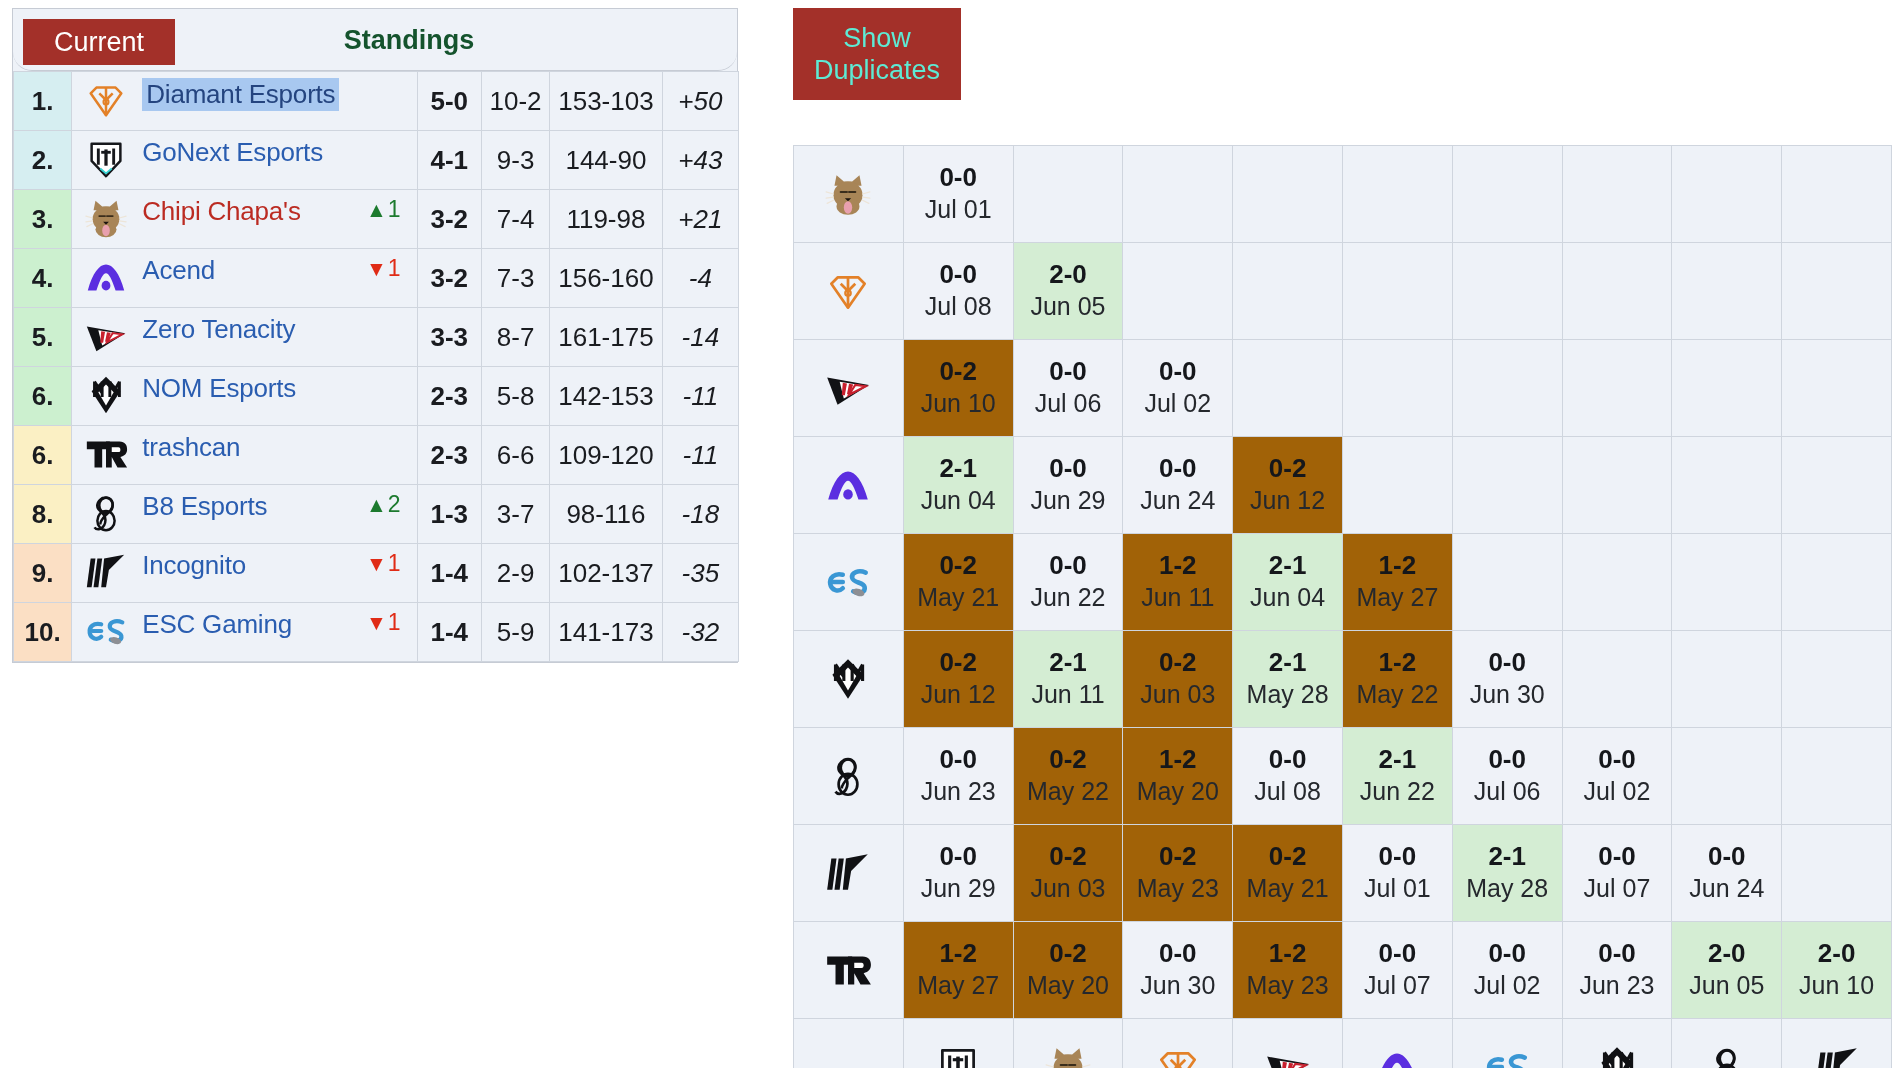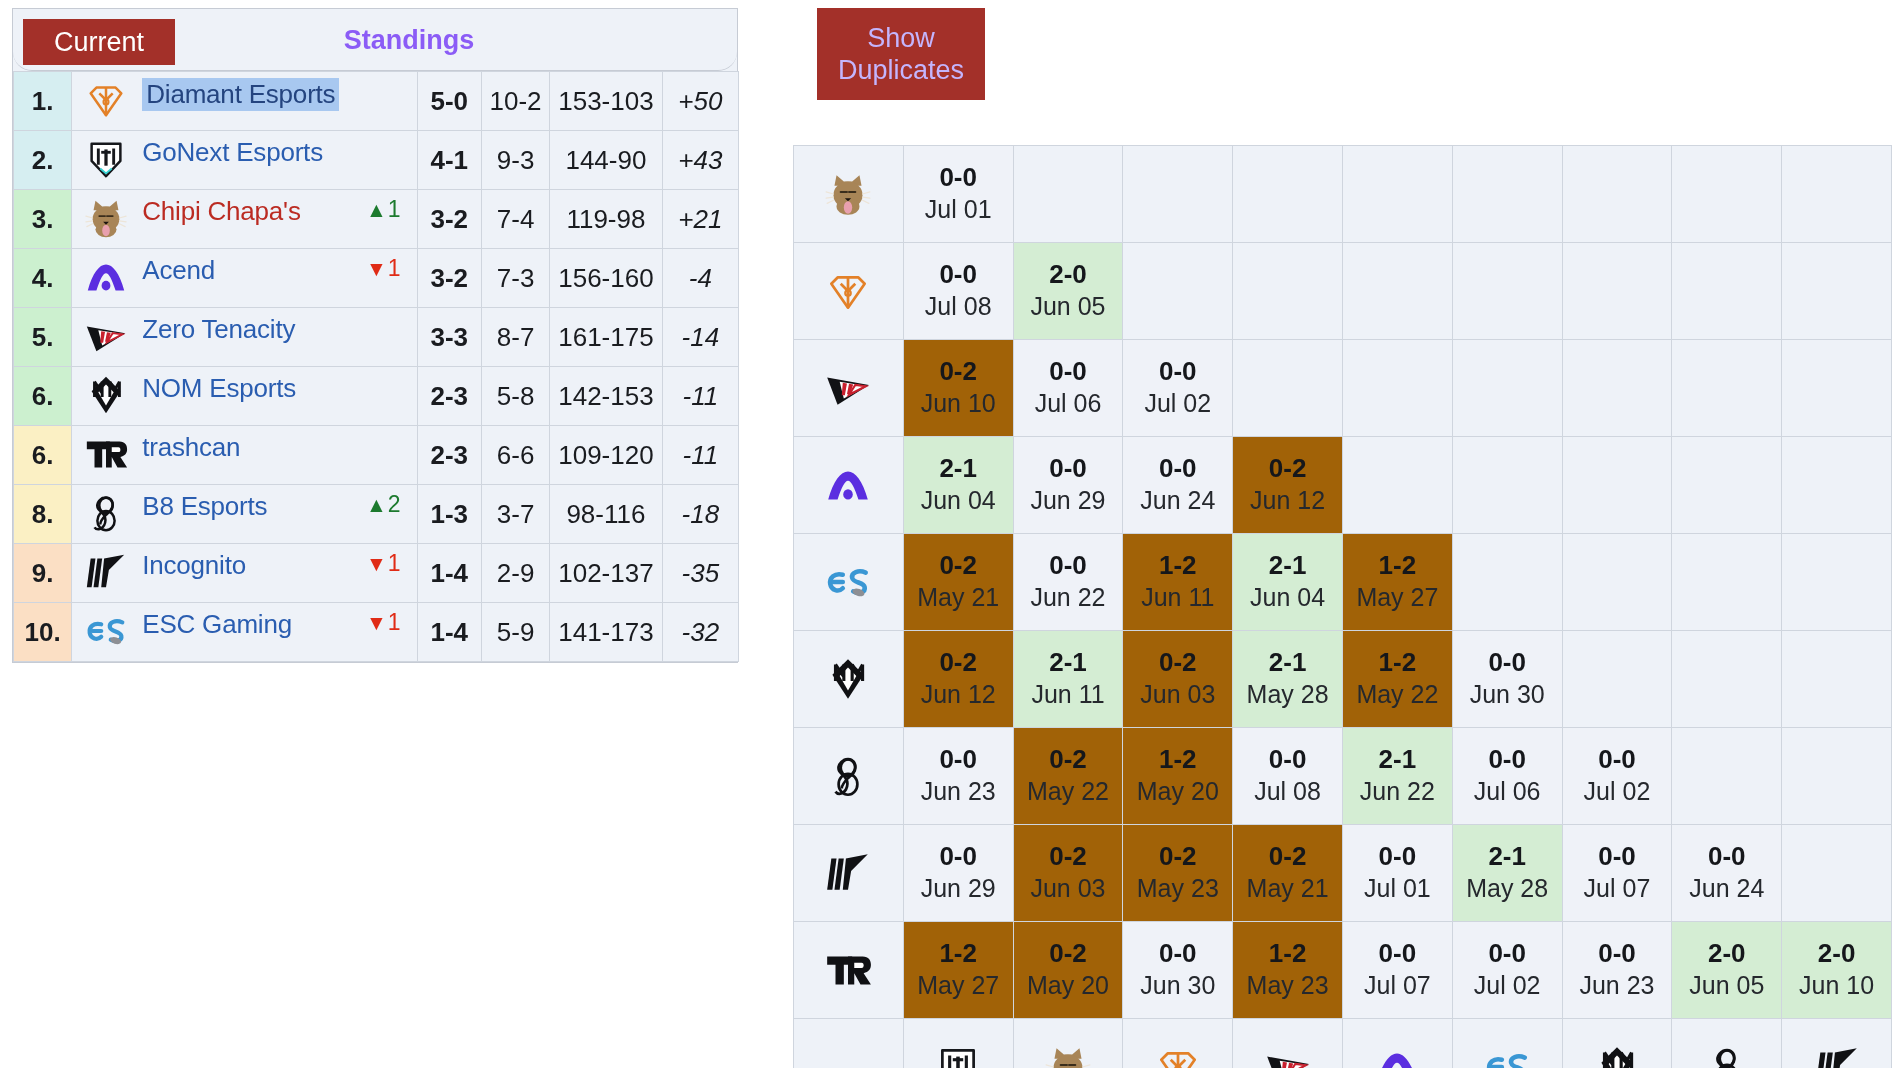--- a/index.html
+++ b/index.html
@@ -33,21 +33,21 @@
     color: #ffffff;
     font-size: 27px;
     display: flex; align-items: center; justify-content: center;
     cursor: pointer;
     border: none;
     font-family: "Liberation Sans", sans-serif;
   }
   .standings-title {
     position: absolute; left: 8px; right: 0; top: 0; height: 62px;
     display: flex; align-items: center; justify-content: center;
-    font-size: 27px; font-weight: bold; color: #8b5cf6;
+    font-size: 27px; font-weight: bold; color: #14532d;
     padding-left: 60px;
   }
   table.standings {
     border-collapse: collapse;
     width: 726px;
     table-layout: fixed;
   }
   table.standings td {
     border: 1px solid #cfd5de;
     background: #eef2f8;
@@ -77,26 +77,25 @@
   .team-name.red { color: #bb2b22; }
   .mv { margin-left: auto; padding-right: 10px; display: flex; align-items: center; font-size: 23px; white-space: nowrap; }
   .mv .tri { font-size: 21px; margin-right: 1px; line-height: 1; }
   .mv.up { color: #1c7a2e; }
   .mv.down { color: #e02b16; }
 
   
   .matrix-wrap { position: absolute; left: 793px; top: 8px; }
   .btn-dup {
     width: 168px; height: 92px;
-    background: #a33029; color: #c4b5fd;
+    background: #a33029; color: #5eead4;
     font-size: 27px; line-height: 1.2;
     display: flex; align-items: center; justify-content: center;
     text-align: center; cursor: pointer; border: none;
     font-family: "Liberation Sans", sans-serif;
-    margin-left: 24px;
   }
   table.matrix {
     margin-top: 45px;
     border-collapse: collapse;
     table-layout: fixed;
   }
   table.matrix td {
     width: 110px; height: 97px;
     border: 1px solid #cfd5de;
     text-align: center;

